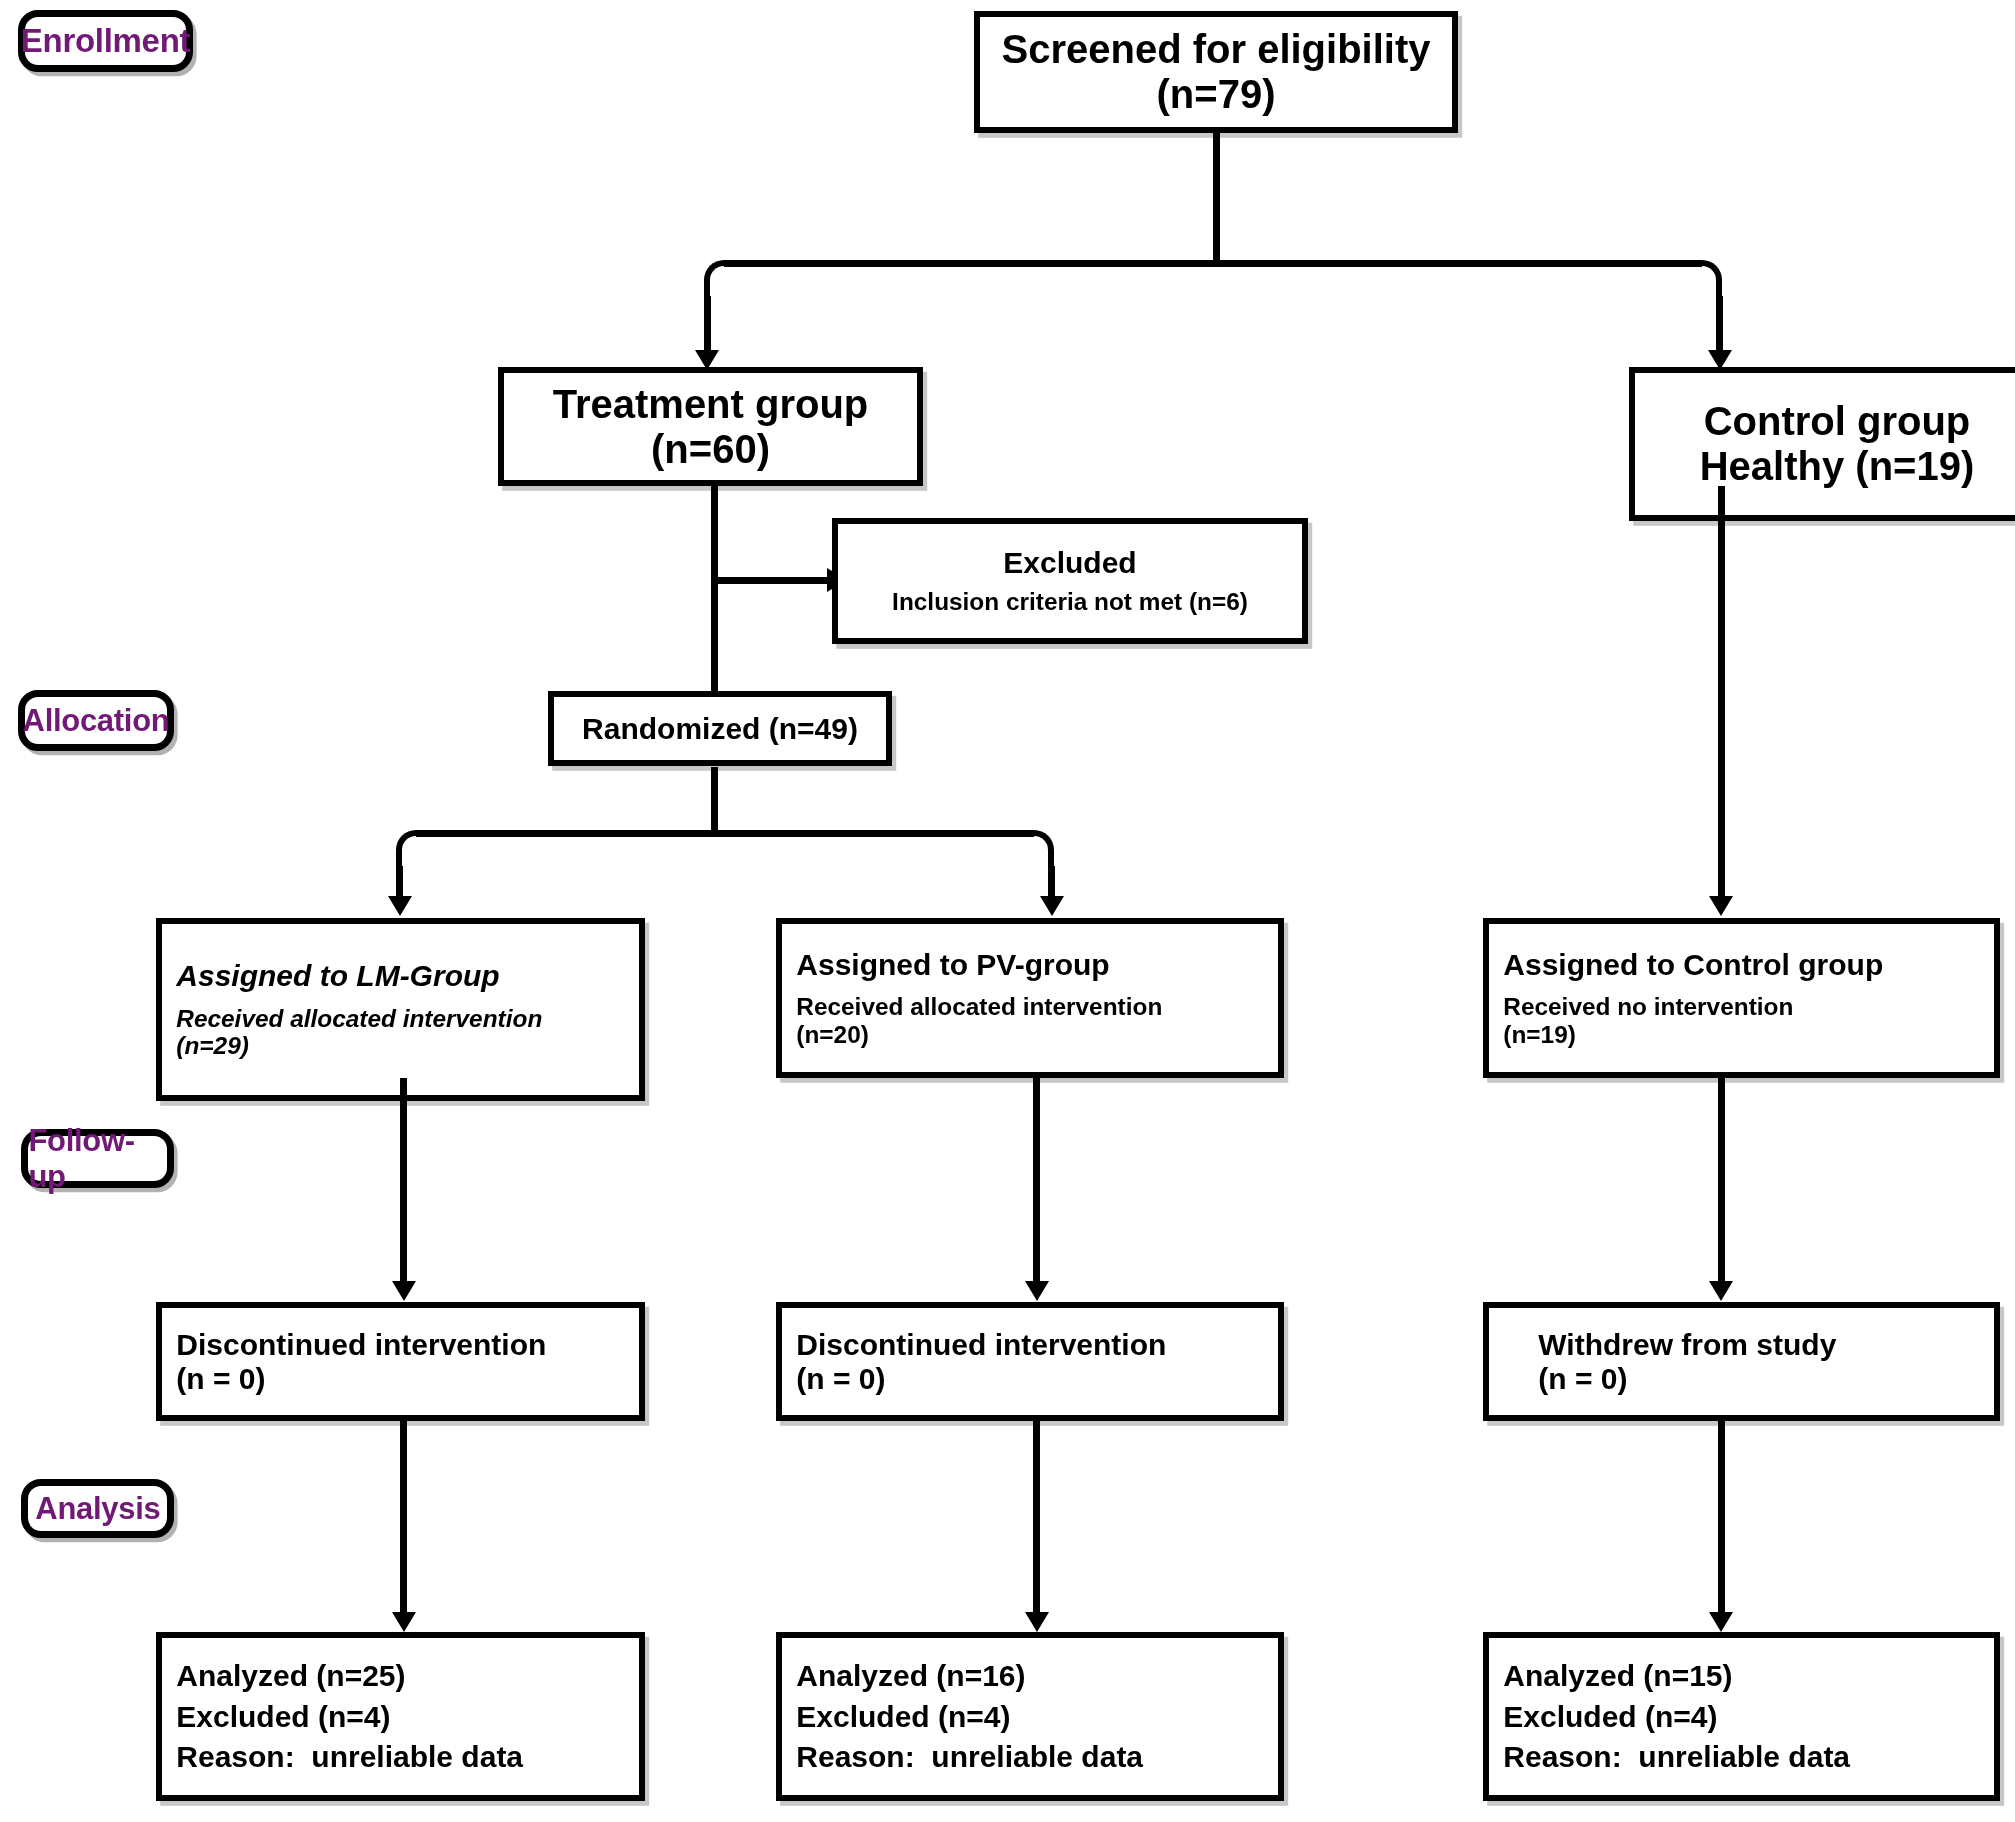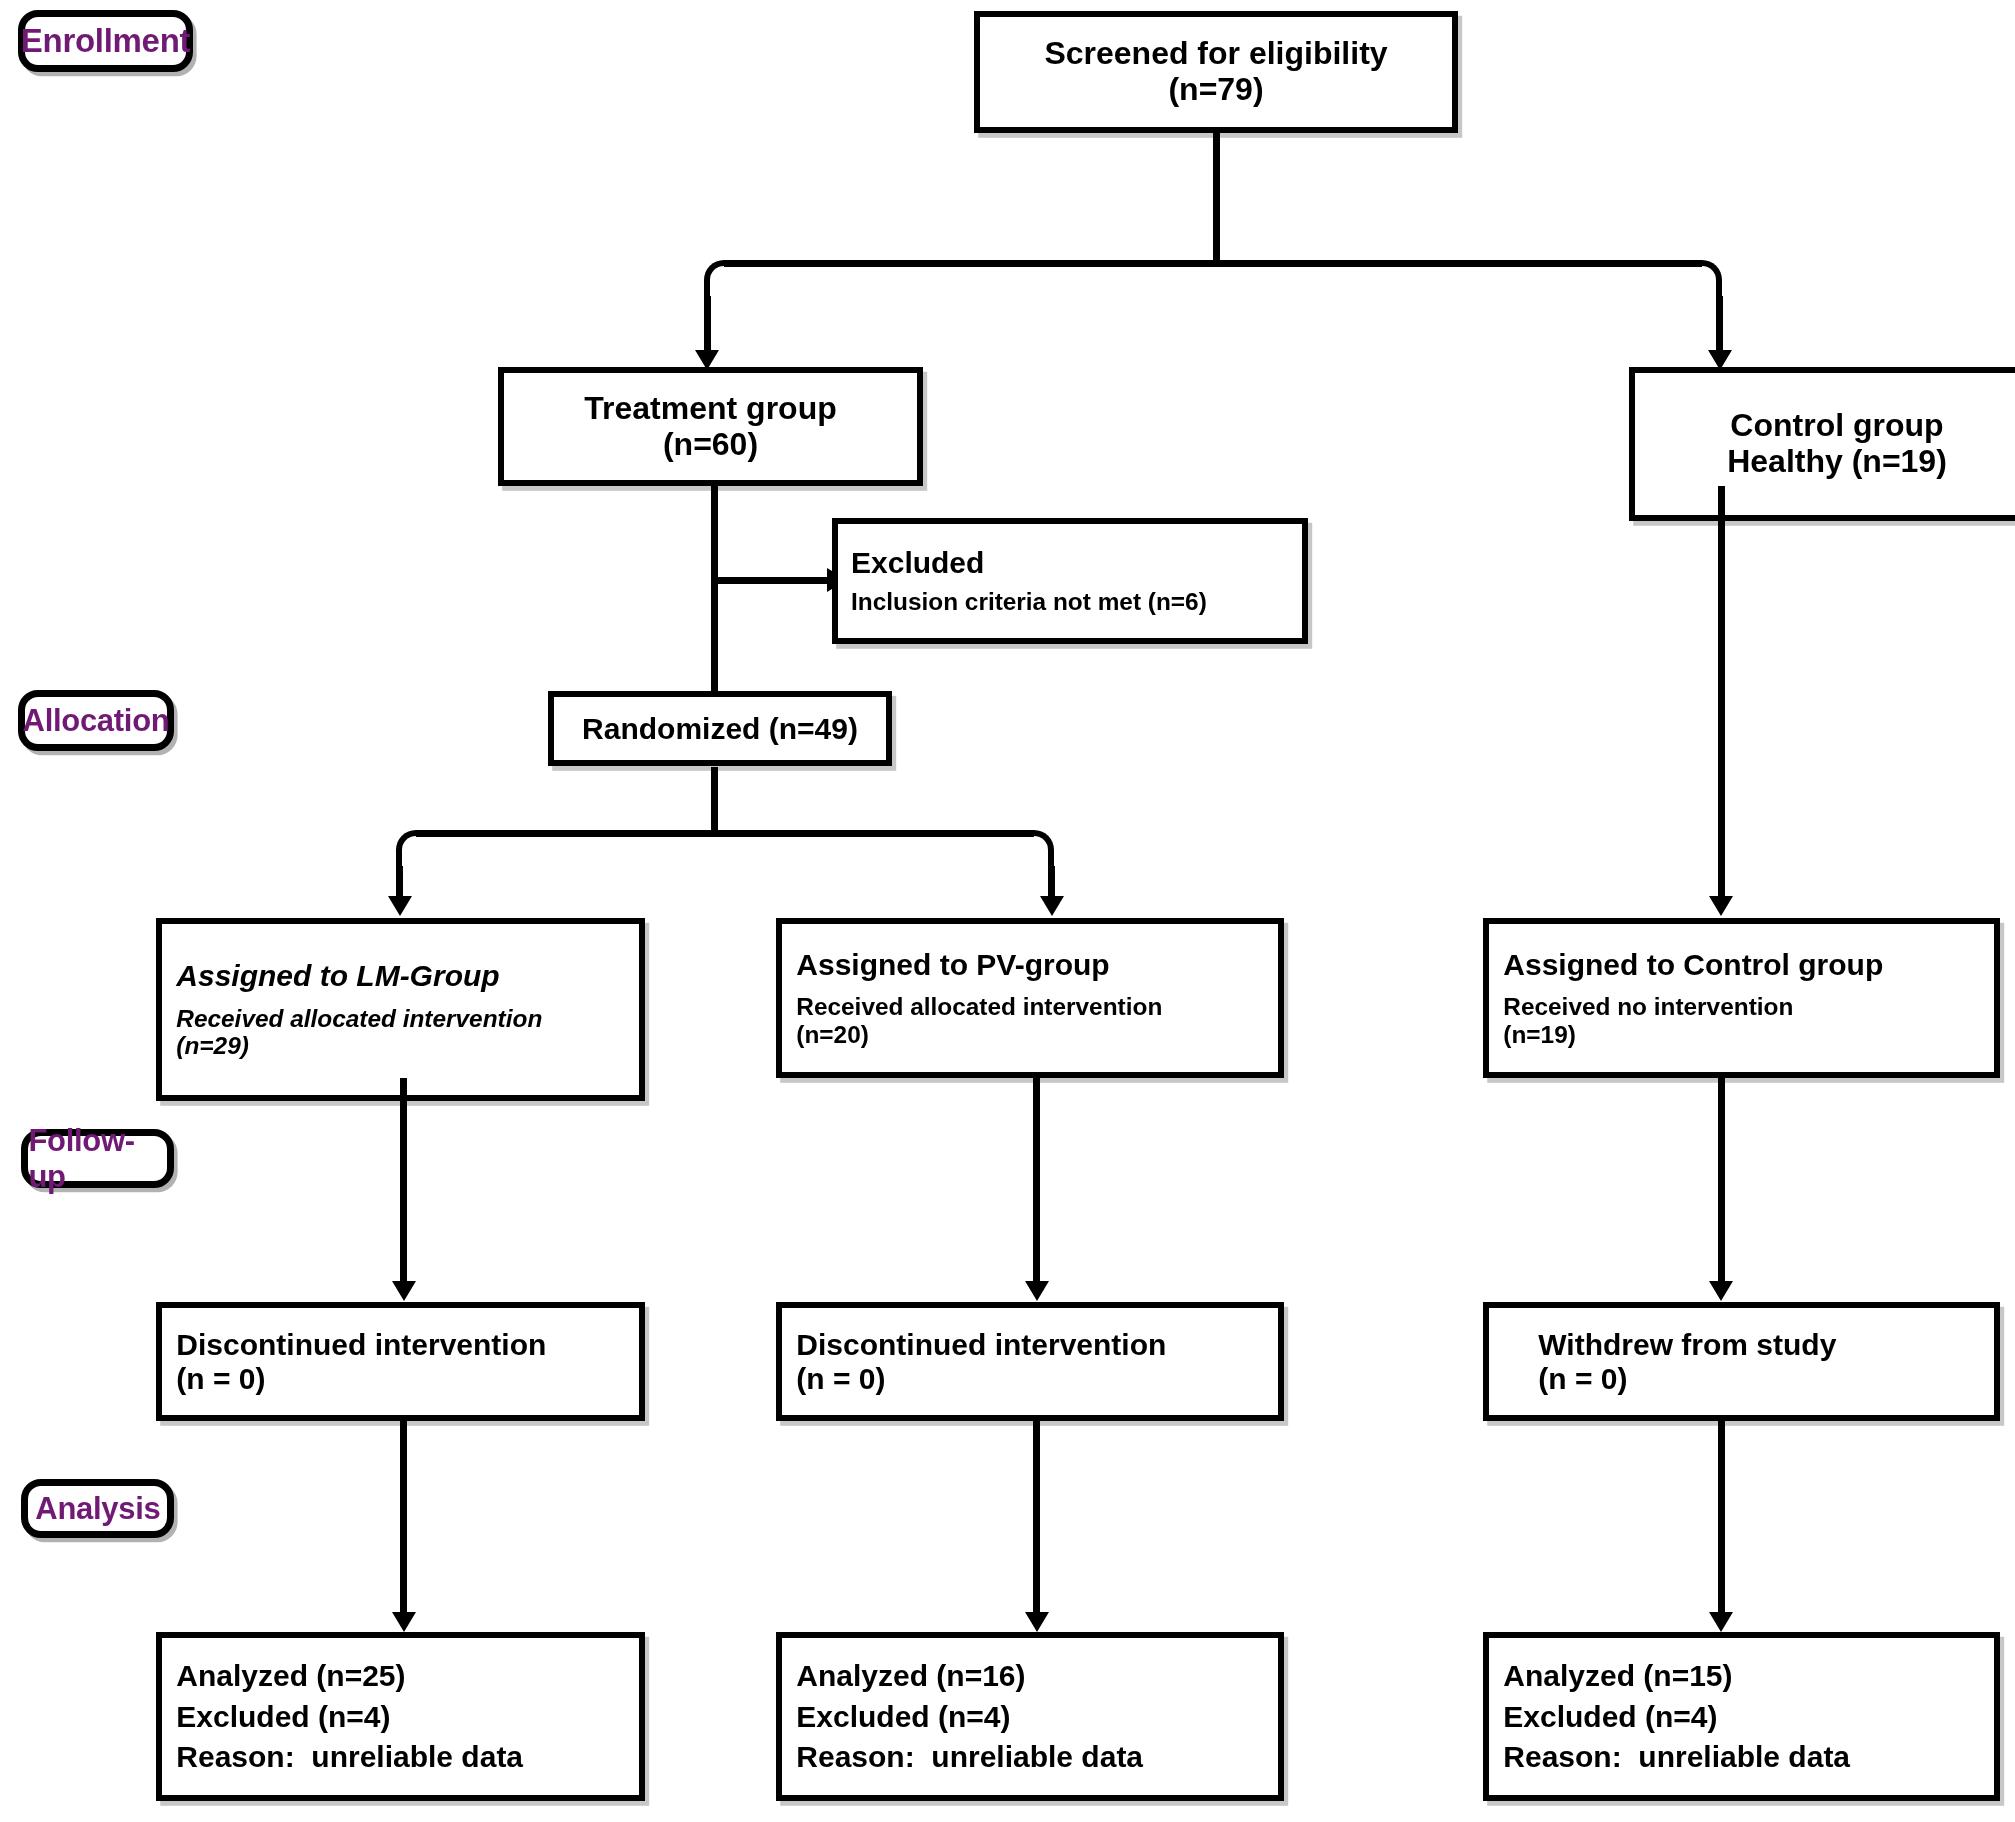--- a/index.html
+++ b/index.html
@@ -59,21 +59,21 @@
     display: flex;
     flex-direction: column;
     justify-content: center;
     text-align: left;
   }
   .ln {
     font-weight: bold;
     line-height: 1.12;
     white-space: pre;
   }
-  .big   { font-size: 32px; }
+  .big   { font-size: 40px; }
   .mid   { font-size: 30px; }
   .small { font-size: 24.4px; }
 
   
   .vline, .hline {
     position: absolute;
     background: #000000;
   }
   .arrow-down {
     position: absolute;
@@ -147,21 +147,21 @@
       <div class="ln big">Control group</div>
       <div class="ln big">Healthy (n=19)</div>
     </div>
   </div>
 
   <div class="vline" style="left:711px; top:486px; width:6.5px; height:205px;"></div>
   <div class="hline" style="left:717px; top:577px; width:113px; height:6.5px;"></div>
   <div class="arrow-right" style="left:827px; top:568px;"></div>
 
   <div class="box left" style="left:832px; top:518px; width:476px; height:126px;">
-    <div class="pad" style="padding:6px 13px;">
+    <div class="pad" style="padding:6px 13px;align-items:center;">
       <div class="ln mid">Excluded</div>
       <div class="ln small" style="margin-top:8.3px;">Inclusion criteria not met (n=6)</div>
     </div>
   </div>
 
   <div class="box center" style="left:548px; top:691px; width:344px; height:75px;">
     <div class="pad" style="padding:3.6px 8.3px;">
       <div class="ln mid">Randomized (n=49)</div>
     </div>
   </div>

